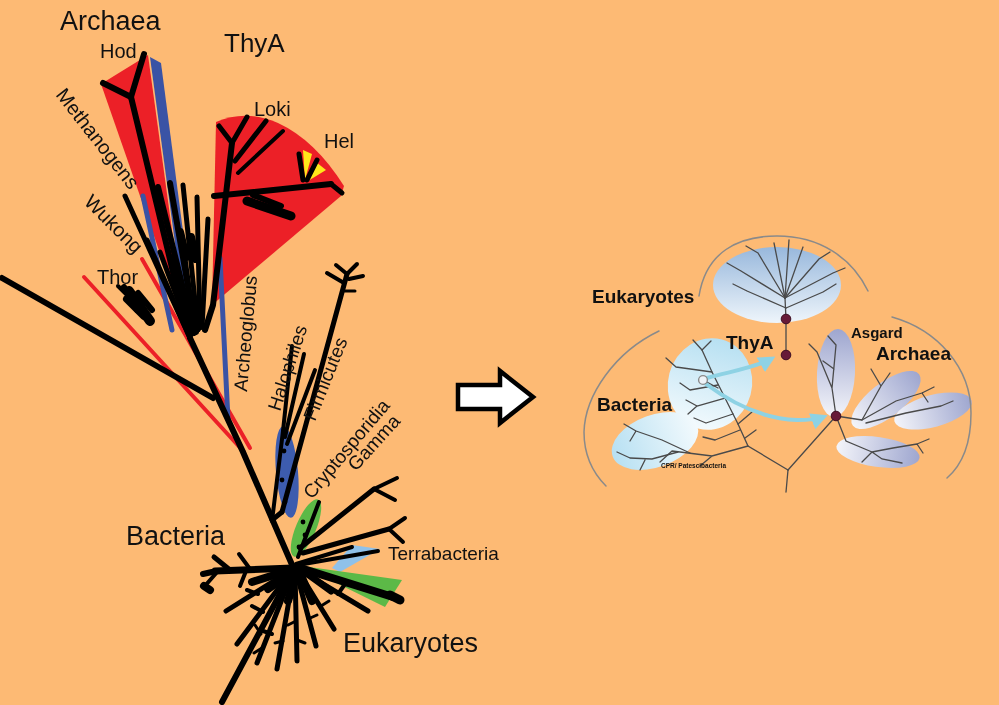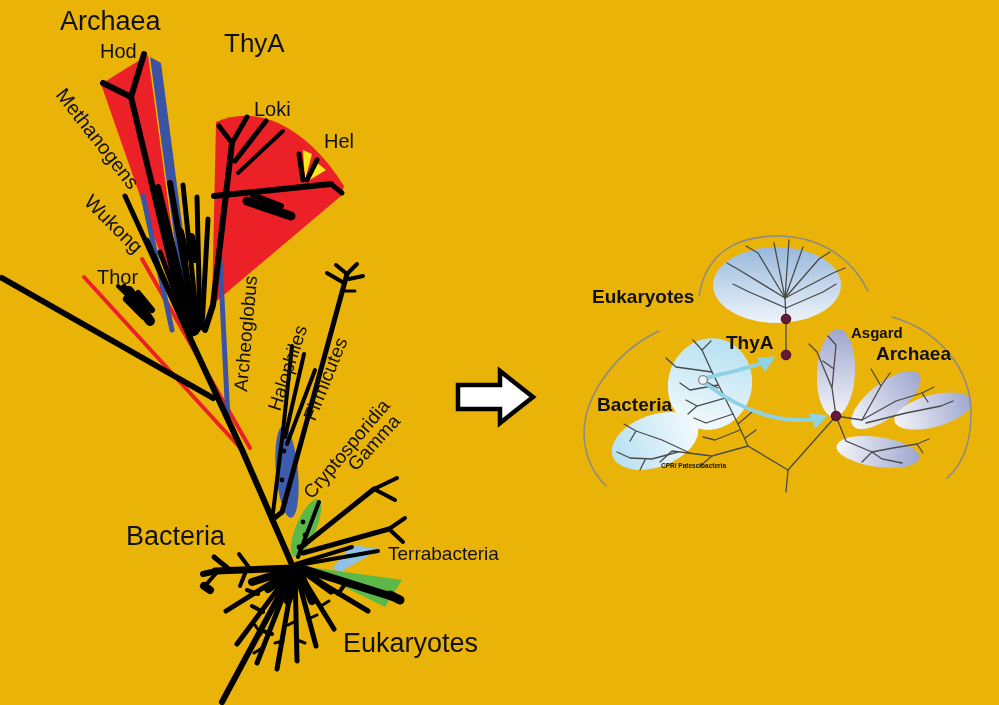--- a/index.html
+++ b/index.html
@@ -1,16 +1,16 @@
 <!DOCTYPE html>
 <html><head>
 <meta charset="utf-8">
 <style>
   html,body{margin:0;padding:0;background:#fff;}
-  .fig{position:relative;width:999px;height:705px;background:#eab308;overflow:hidden;
+  .fig{position:relative;width:999px;height:705px;background:#fdba74;overflow:hidden;
        font-family:"Liberation Sans", sans-serif;}
   svg text{font-family:"Liberation Sans", sans-serif;fill:#111;}
   .bk path{stroke:#000;fill:none;stroke-linecap:round;}
   .gr path{stroke:#4a4a4a;fill:none;stroke-width:1.3;stroke-linecap:round;}
   .arc path{stroke:#8a8a8a;fill:none;stroke-width:1.5;stroke-linecap:round;}
   .lbl{font-size:20px;}
   .big{font-size:27px;}
   .rbig{font-size:19px;font-weight:bold;}
 </style>
 </head>

